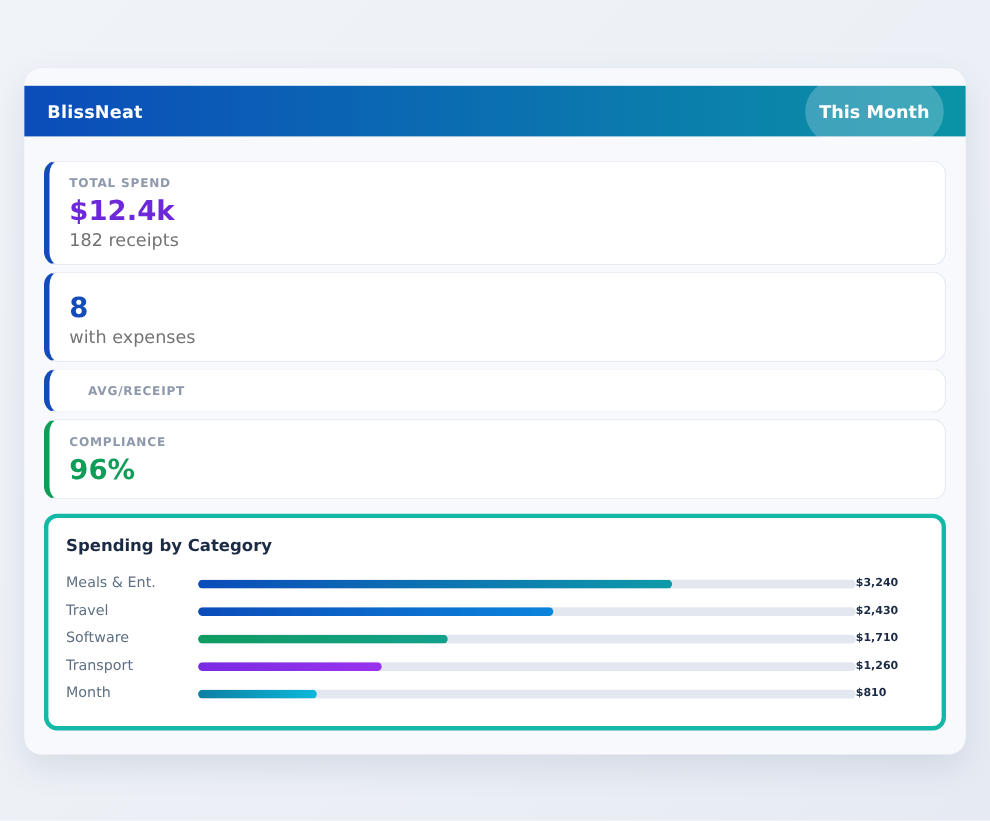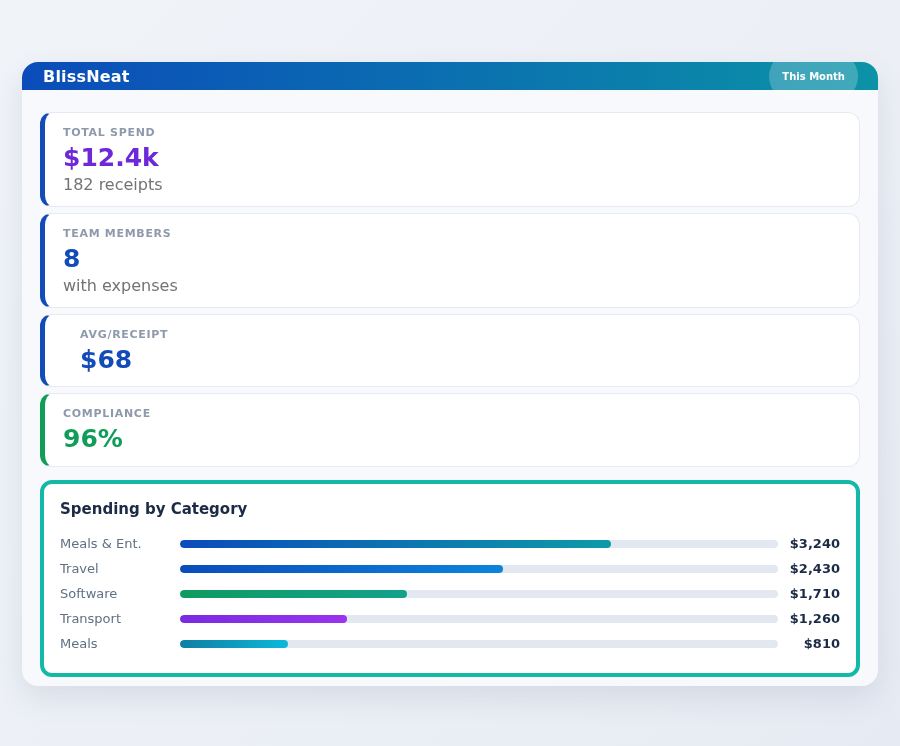--- a/index.html
+++ b/index.html
@@ -11,37 +11,38 @@
   }
   .app-card {
     margin: 62px 22px 0;
     height: 624px;
     background: #f7f9fc;
     border-radius: 16px;
     box-shadow: 0 12px 30px rgba(30, 50, 90, 0.10);
     overflow: hidden;
   }
   .app-header {
-    height: 28px;
+    height: 46px;
     display: flex;
     align-items: center;
     justify-content: space-between;
     padding: 0 20px 0 21px;
     background: linear-gradient(90deg, #0b4cba, #0b93a6);
+    margin-top: 16px;
   }
   .app-title {
     color: #ffffff;
     font-size: 16px;
     font-weight: bold;
     letter-spacing: 0.2px;
   }
   .badge {
     background: rgba(255,255,255,0.22);
     color: #ffffff;
-    font-size: 10px;
+    font-size: 16px;
     font-weight: bold;
     padding: 20px 13px;
     border-radius: 999px;
     border: none;
     cursor: pointer;
     font-family: inherit;
   }
   .content { padding: 22px 18px 24px; }
   .stat-card {
     background: #ffffff;
@@ -99,24 +100,23 @@
     background: #e3e8f0;
     border-radius: 4px;
     overflow: hidden;
   }
   .bar-fill {
     height: 100%;
     border-radius: 4px;
     background: #134bb8;
   }
   .cat-value {
-    font-size: 13px;
+    font-size: 10px;
     font-weight: bold;
     color: #1c2b45;
-    text-align: right;
   }
 </style>
 </head>
 <body>
 
 <div class="app-card">
 
   <div class="app-header" style="background: linear-gradient(90deg, rgb(11, 76, 186), rgb(11, 147, 166));">
     <div class="app-title">BlissNeat</div>
     <button class="badge">This Month</button>
@@ -124,28 +124,26 @@
 
   <div class="content">
 
     <div class="stat-card" style="border-left-color: rgb(19, 75, 184);">
       <div class="stat-label">TOTAL SPEND</div>
       <div class="stat-value" style="color: #6d28d9;">$12.4k</div>
       <div class="stat-sub">182 receipts</div>
     </div>
 
     <div class="stat-card" style="border-left-color: rgb(19, 75, 184);">
-      <div class="stat-label">TEAM MEMBERS</div>
       <div class="stat-value" style="color: rgb(19, 75, 184);">8</div>
       <div class="stat-sub">with expenses</div>
     </div>
 
     <div class="stat-card" style="border-left-color: rgb(19, 75, 184); padding-left: 35px;">
       <div class="stat-label">AVG/RECEIPT</div>
-      <div class="stat-value" style="color: rgb(19, 75, 184);">$68</div>
 
     </div>
 
     <div class="stat-card" style="border-left-color: rgb(15, 157, 88);">
       <div class="stat-label">COMPLIANCE</div>
       <div class="stat-value" style="color: rgb(15, 157, 88);">96%</div>
 
     </div>
 
     <div class="spend-card">
@@ -177,21 +175,21 @@
 
       <div class="cat-row">
         <div class="cat-label">Transport</div>
         <div class="bar-track">
             <div class="bar-fill" style="width: 28%; background: linear-gradient(90deg, rgb(122, 43, 226), rgb(153, 51, 238));"></div>
           </div>
         <div class="cat-value">$1,260</div>
       </div>
 
       <div class="cat-row">
-        <div class="cat-label">Meals</div>
+        <div class="cat-label">Month</div>
         <div class="bar-track">
             <div class="bar-fill" style="width: 18%; background: linear-gradient(90deg, rgb(14, 127, 162), rgb(12, 184, 218));"></div>
           </div>
         <div class="cat-value">$810</div>
       </div>
 
     </div>
   </div>
 </div>
 

